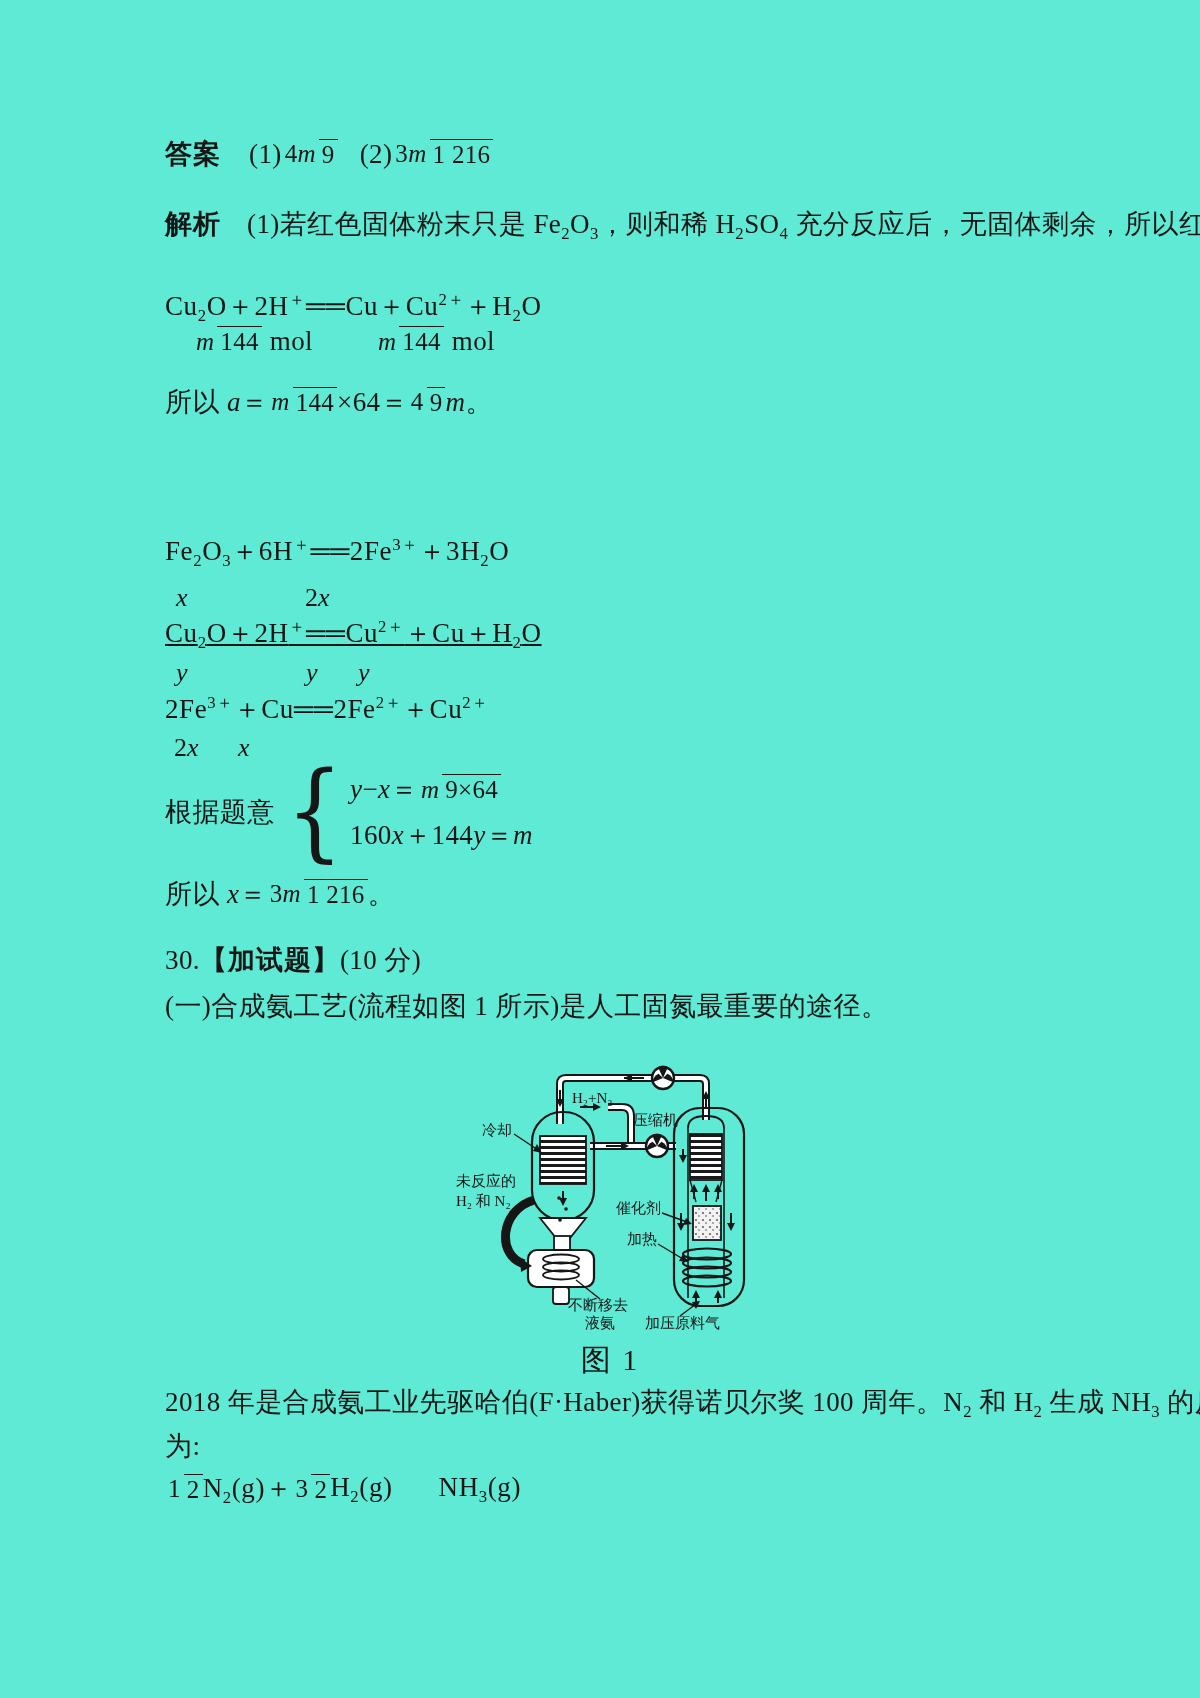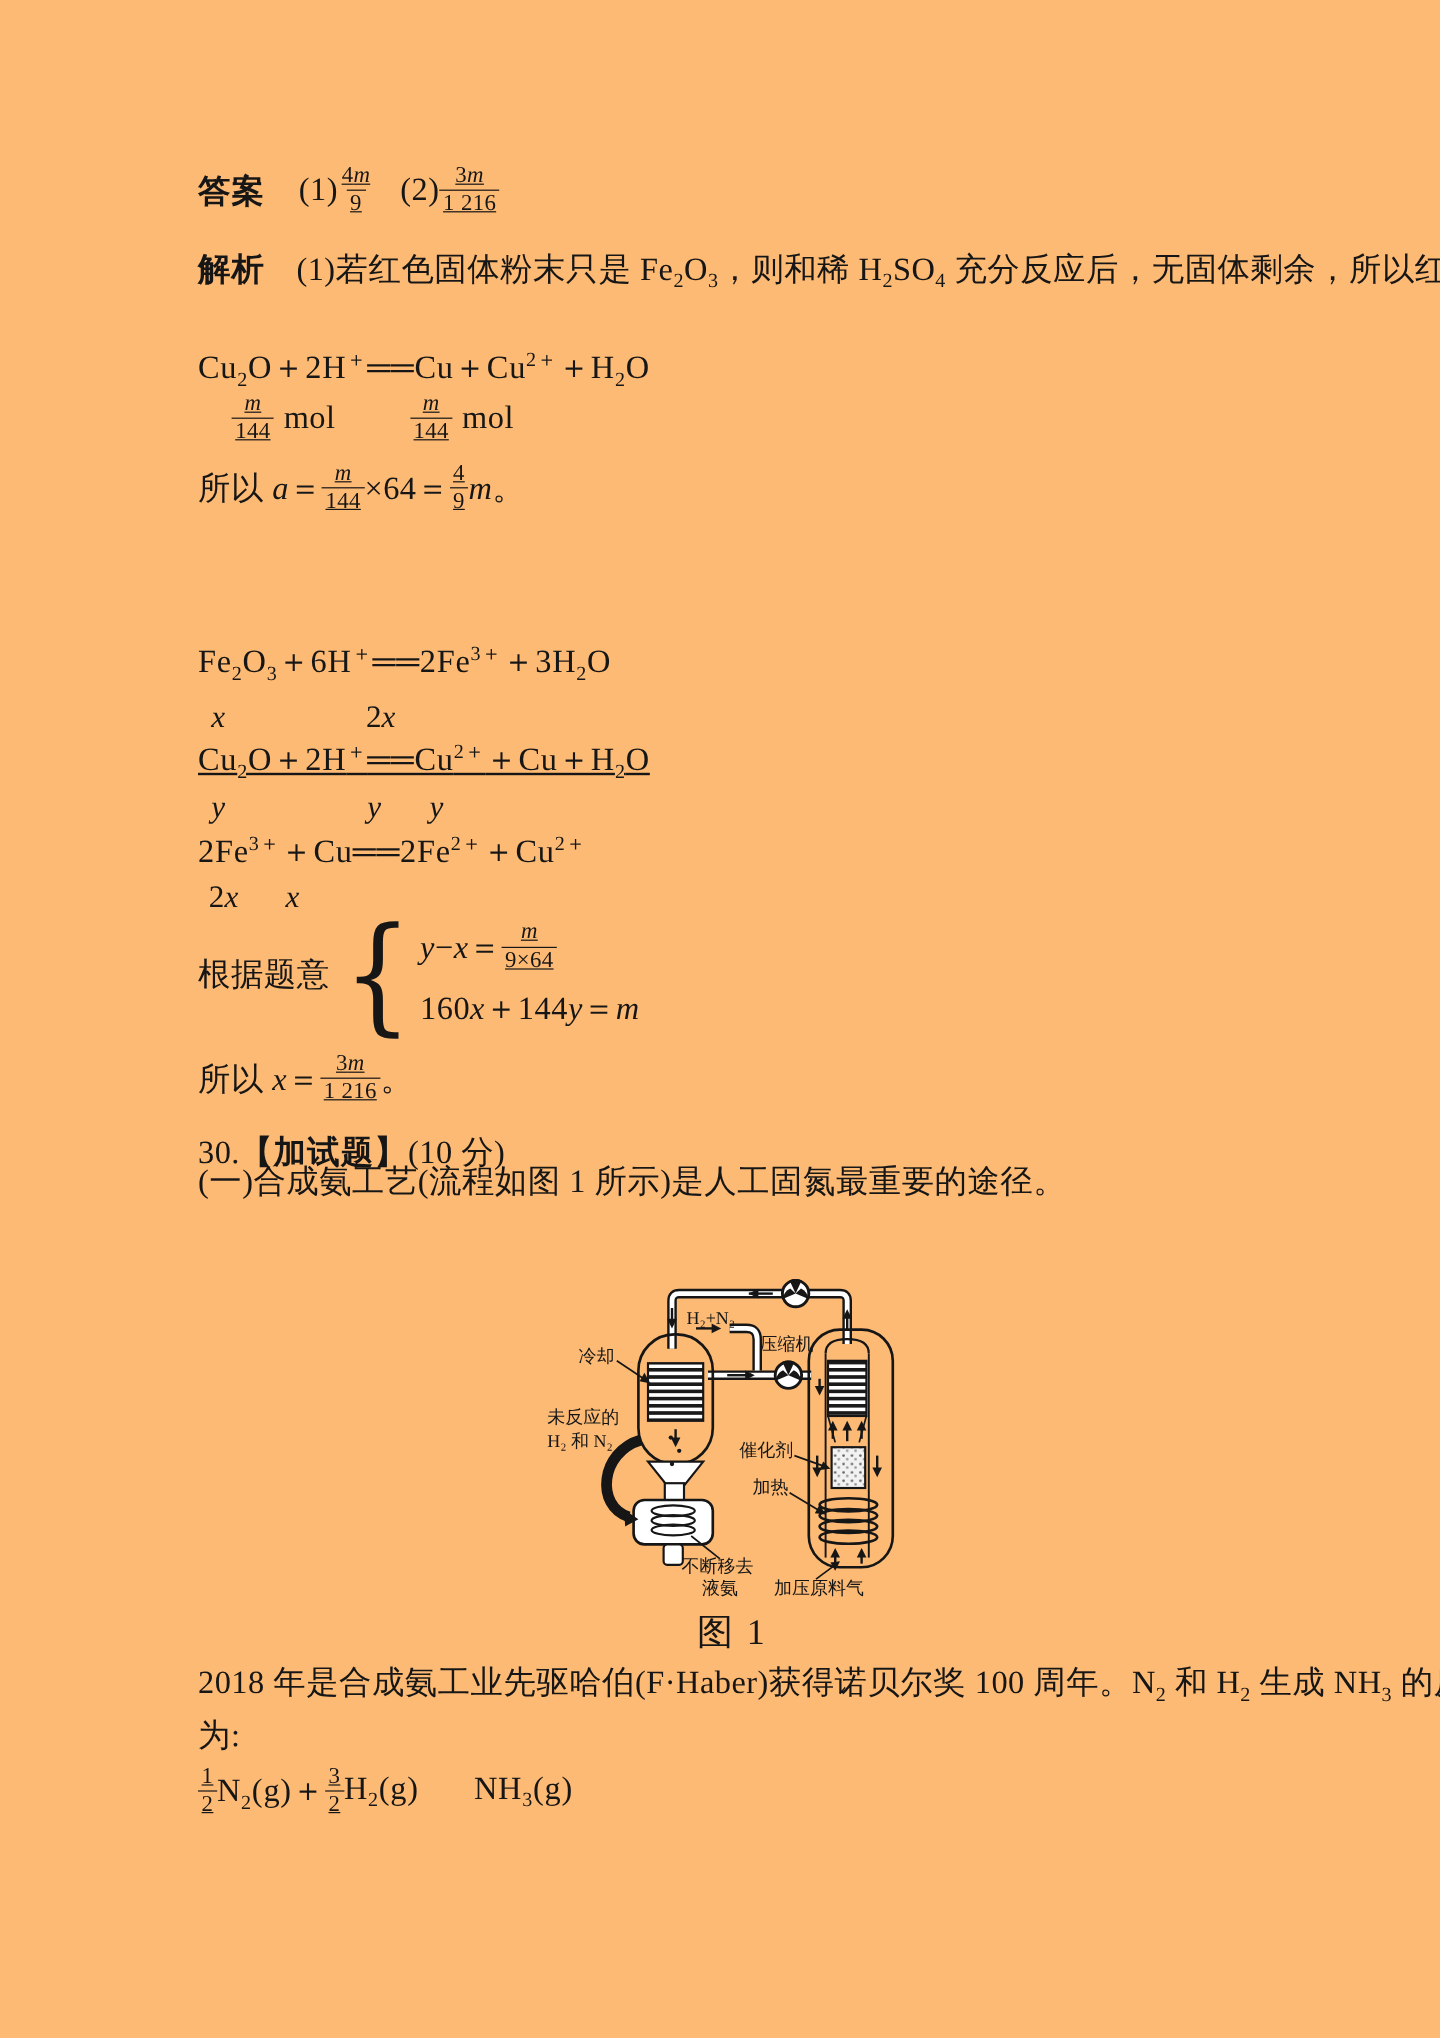--- a/index.html
+++ b/index.html
@@ -1,33 +1,33 @@
 <!DOCTYPE html>
 <html><head>
 <meta charset="utf-8">
 <style>
   html,body { margin:0; padding:0; background:#e8e8e8; }
   .page {
     position:relative; width:1200px; height:1698px; margin:0 auto;
-    background:#fdba74; overflow:hidden;
+    background:#5eead4; overflow:hidden;
     font-family:"Liberation Serif","DejaVu Serif",serif; color:#161616;
   }
   .abs { position:absolute; }
   .t  { font-size:27px; letter-spacing:.4px; white-space:nowrap; }
   .kw {
     font-family:"Liberation Sans","DejaVu Sans",sans-serif;
     font-weight:bold; letter-spacing:1px;
   }
   .kw-inline { margin-right:26px; }
   .frow { display:flex; align-items:center; }
   .eq { font-size:27px; letter-spacing:.6px; white-space:nowrap; }
   sub,sup { font-size:62%; }
   i { font-style:italic; }
-  .frac { display:inline-flex; flex-direction:column; align-items:center;
-          font-size:19px; line-height:1.18; letter-spacing:.3px;text-decoration:underline; }
+  .frac { display:inline-flex; flex-direction:row; align-items:center;
+          font-size:25px; line-height:1.18; letter-spacing:.3px; }
   .frac .den { border-top:1.7px solid #161616; padding:0 3px; }
   .frac .num { padding:0 3px; }
   .vrow span { position:absolute; font-size:26px; }
   .brace { font-size:106px; font-weight:400; line-height:.95;
            transform:scaleX(.85); margin:0 2px 0 6px;
            font-family:"DejaVu Serif","Liberation Serif",serif; }
   .sysrows { display:flex; flex-direction:column; gap:10px; }
   .spacer46 { display:inline-block; width:46px; }
   .caption { text-align:center; font-size:30px; letter-spacing:2px; }
   svg text { font-size:15px; fill:#161616;
@@ -130,21 +130,21 @@
       <span class="num">3<i>m</i></span>
       <span class="den">1 216</span>
     </span>
     <span class="t">。</span>
   </div>
 
   <div class="abs t" style="left:165px; top:942px;">
     <span>30.</span><span class="kw">【加试题】</span><span>(10 分)</span>
   </div>
 
-  <div class="abs t" style="left:165px; top:966px;">(一)合成氨工艺(流程如图 1 所示)是人工固氮最重要的途径。</div>
+  <div class="abs t" style="left:165px; top:988px;">(一)合成氨工艺(流程如图 1 所示)是人工固氮最重要的途径。</div>
 
   <svg class="abs" style="left:400px; top:1050px;" width="420" height="300" viewBox="0 0 420 300">
     <defs>
       <pattern id="stripes" width="6" height="6" patternUnits="userSpaceOnUse">
         <rect width="6" height="6" fill="#ffffff"></rect>
         <rect width="6" height="3" fill="#1a1a1a"></rect>
       </pattern>
       <pattern id="dots" width="7" height="7" patternUnits="userSpaceOnUse">
         <rect width="7" height="7" fill="#f2f2f2"></rect>
         <circle cx="2" cy="2" r="1.1" fill="#666"></circle>

